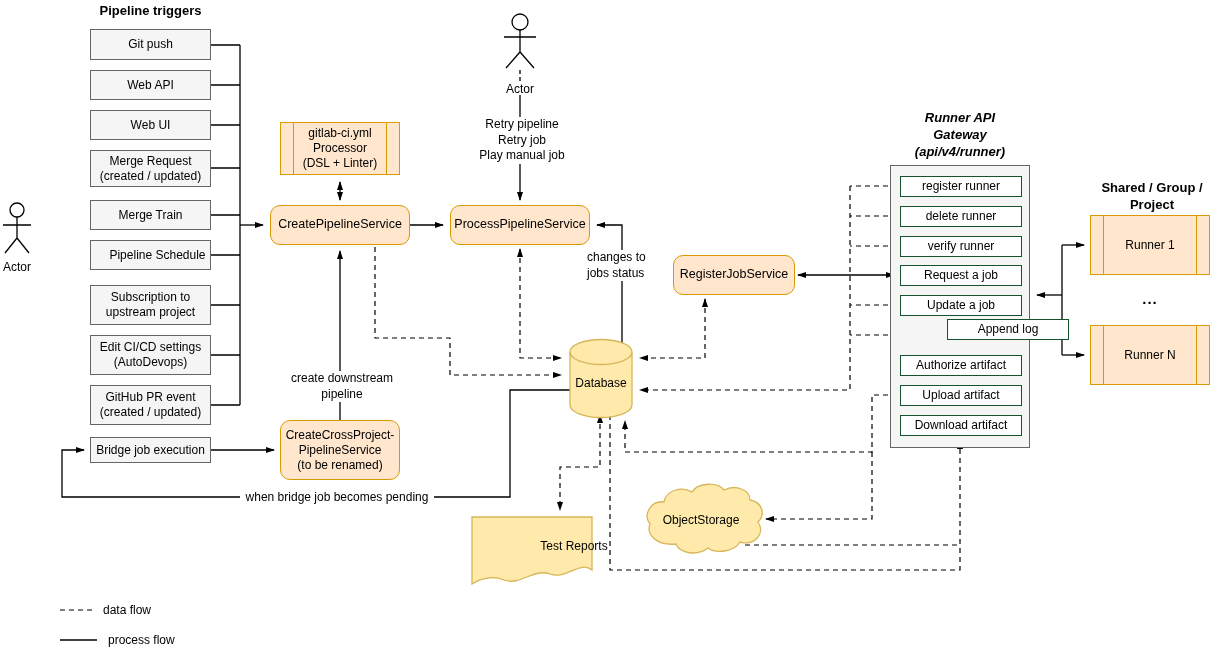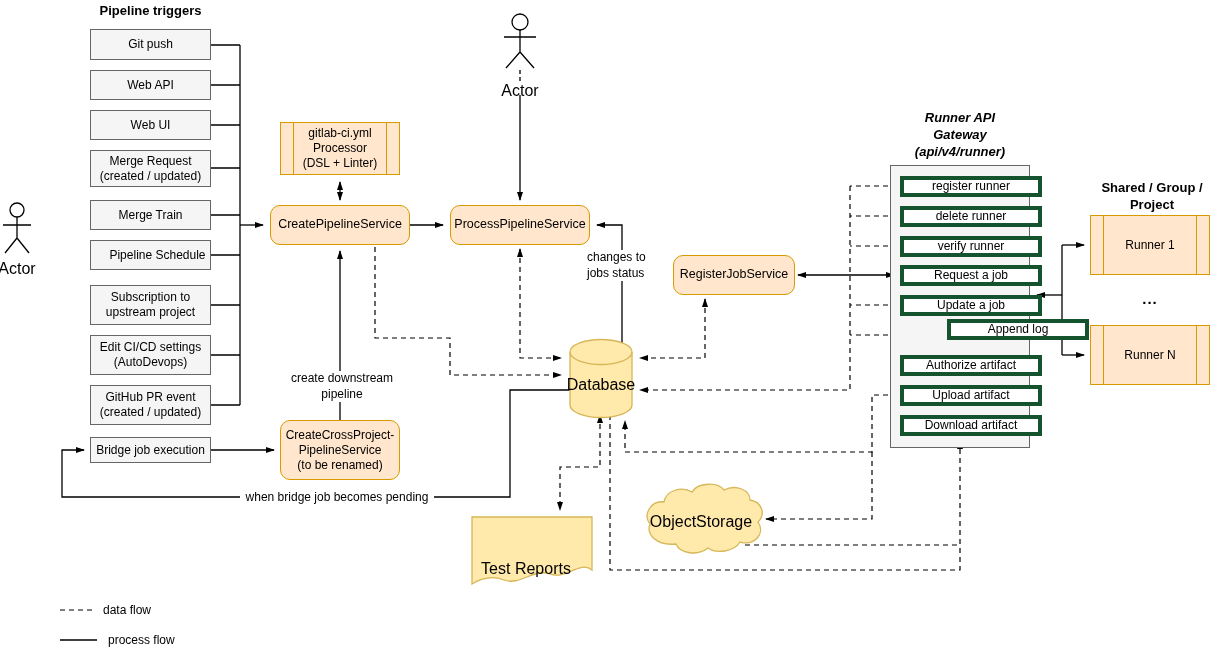--- a/index.html
+++ b/index.html
@@ -9,25 +9,25 @@
   .node{position:absolute;display:flex;align-items:center;justify-content:center;
         text-align:center;font-size:12px;line-height:1.25;box-sizing:border-box;}
   .pre{white-space:pre-line;}
   .trigger{left:90px;width:121px;background:#f5f5f5;border:1px solid #666;}
   .rounded{background:#ffe6cc;border:1px solid #d79b00;border-radius:10px;font-size:12.5px;}
   .component{background:#ffe6cc;border:1px solid #d79b00;}
   .component:before,.component:after{content:"";position:absolute;top:0;bottom:0;width:0;
         border-left:1.5px solid #d79b00;}
   .component:before{left:12px;}
   .component:after{right:12px;}
-  .gwbox{left:900px;width:142px;height:21px;background:#fff;border:4px solid #14532d;}
+  .gwbox{left:900px;width:122px;height:21px;background:#fff;border:1px solid #14532d;}
   .title{position:absolute;font-weight:bold;font-size:13px;text-align:center;line-height:1.3;}
   .annot{position:absolute;font-size:12px;text-align:center;background:#fff;line-height:1.3;
          padding:0 2px;}
-  .shape-label{position:absolute;font-size:16px;text-align:center;}
+  .shape-label{position:absolute;font-size:12px;text-align:center;}
   .legend-label{position:absolute;font-size:12px;}
   .dots{position:absolute;font-weight:bold;font-size:15px;letter-spacing:1px;}
 </style>
 </head>
 <body>
 
 <div id="stage">
 
   <svg class="layer">
     <defs>
@@ -108,20 +108,23 @@
   <div class="node trigger pre" style="top:285px;height:40px;">Subscription to
 upstream project</div>
   <div class="node trigger pre" style="top:335px;height:40px;">Edit CI/CD settings
 (AutoDevops)</div>
   <div class="node trigger pre" style="top:385px;height:40px;">GitHub PR event
 (created / updated)</div>
   <div class="node trigger" style="top:437px;height:26px;">Bridge job execution</div>
 
   <div class="shape-label" style="left:-8px;top:260px;width:50px;">Actor</div>
   <div class="shape-label" style="left:495px;top:82px;width:50px;">Actor</div>
+  <div class="annot pre" style="left:460px;top:117px;width:120px;">Retry pipeline
+Retry job
+Play manual job</div>
 
   <div class="node component pre" style="left:280px;top:122px;width:120px;height:53px;">gitlab-ci.yml
 Processor
 (DSL + Linter)</div>
   <div class="node rounded" style="left:270px;top:205px;width:140px;height:40px;">CreatePipelineService</div>
   <div class="node rounded" style="left:450px;top:205px;width:140px;height:40px;">ProcessPipelineService</div>
   <div class="node rounded" style="left:673px;top:255px;width:122px;height:40px;">RegisterJobService</div>
   <div class="node rounded pre" style="left:280px;top:420px;width:120px;height:60px;font-size:12px;">CreateCrossProject-
 PipelineService
 (to be renamed)</div>
@@ -141,19 +144,19 @@
   <div class="node gwbox" style="top:319px;margin-left:47px;">Append log</div>
   <div class="node gwbox" style="top:355px;">Authorize artifact</div>
   <div class="node gwbox" style="top:385px;">Upload artifact</div>
   <div class="node gwbox" style="top:415px;">Download artifact</div>
 
   <div class="node component" style="left:1090px;top:215px;width:120px;height:60px;">Runner 1</div>
   <div class="dots" style="left:1135px;top:290px;width:30px;text-align:center;">...</div>
   <div class="node component" style="left:1090px;top:325px;width:120px;height:60px;">Runner N</div>
 
   <div class="shape-label" style="left:551px;top:376px;width:100px;">Database</div>
-  <div class="shape-label" style="left:472px;top:560px;width:108px;">Test Reports</div>
+  <div class="shape-label" style="left:472px;top:539px;width:108px;padding-left:48px;">Test Reports</div>
   <div class="shape-label" style="left:648px;top:513px;width:106px;">ObjectStorage</div>
 
   <div class="legend-label" style="left:103px;top:603px;">data flow</div>
   <div class="legend-label" style="left:108px;top:633px;">process flow</div>
 
 </div>
 
 </body></html>

